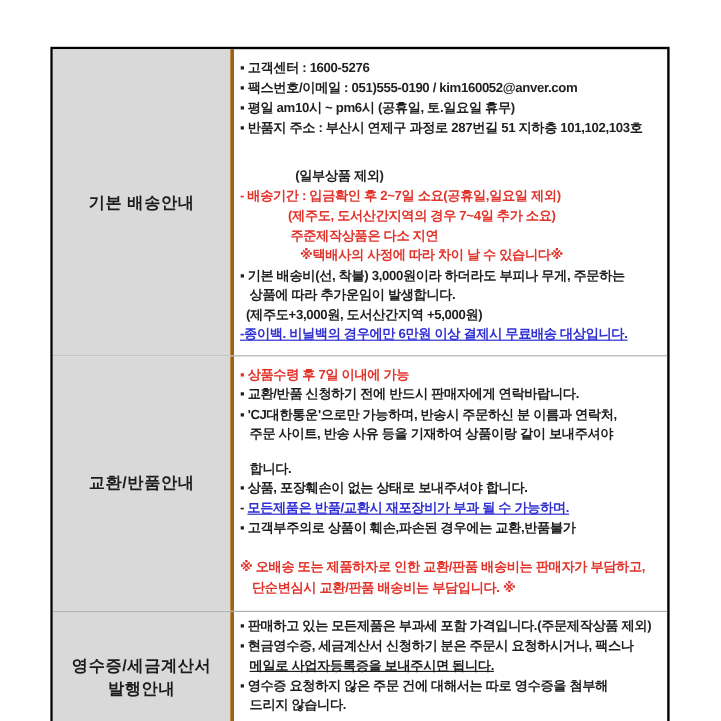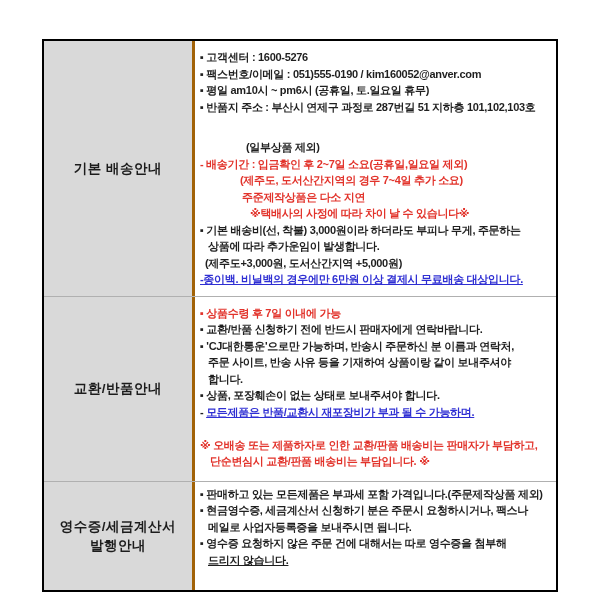--- a/index.html
+++ b/index.html
@@ -61,34 +61,35 @@
       </div>
   </div>
 
   <div class="trow">
     <div class="hcell">교환/반품안내</div>
     <div class="ccell">
         <div class="line red"><span>▪ 상품수령 후 7일 이내에 가능</span></div>
         <div class="line"><span>▪ 교환/반품 신청하기 전에 반드시 판매자에게 연락바랍니다.</span></div>
         <div class="line"><span>▪ 'CJ대한통운'으로만 가능하며, 반송시 주문하신 분 이름과 연락처,</span></div>
         <div class="line" style="padding-left: 8px;"><span>주문 사이트, 반송 사유 등을 기재하여 상품이랑 같이 보내주셔야</span></div>
-        <div class="line" style="padding-left: 8px;"><span>합니다.</span></div>
+        <div class="line" style="padding-left: 8px; margin-top: 12px;"><span>합니다.</span></div>
         <div class="line"><span>▪ 상품, 포장훼손이 없는 상태로 보내주셔야 합니다.</span></div>
         <div class="line"><span>- </span><span class="seg-blue-underline">모든제품은 반품/교환시 재포장비가 부과 될 수 가능하며.</span></div>
+        <div class="line"><span>▪ 고객부주의로 상품이 훼손,파손된 경우에는 교환,반품불가</span></div>
         <div class="line"><span>&nbsp;</span></div>
         <div class="line red"><span>※ 오배송 또는 제품하자로 인한 교환/판품 배송비는 판매자가 부담하고,</span></div>
         <div class="line red" style="padding-left: 10px;"><span>단순변심시 교환/판품 배송비는 부담입니다. ※</span></div>
       </div>
   </div>
 
   <div class="trow">
     <div class="hcell">영수증/세금계산서
 발행안내</div>
     <div class="ccell">
         <div class="line"><span>▪ 판매하고 있는 모든제품은 </span><span class="seg-strong">부과세 포함</span><span> 가격입니다.</span><span class="seg-strong">(주문제작상품 제외)</span></div>
         <div class="line"><span>▪ 현금영수증, 세금계산서 신청하기 분은 주문시 요청하시거나, 팩스나</span></div>
-        <div class="line" style="padding-left: 8px;"><span>메일로 사업자등록증을 보내주시면 됩니다.</span></div>
+        <div class="line" style="padding-left: 8px; text-decoration: underline;"><span>메일로 사업자등록증을 보내주시면 됩니다.</span></div>
         <div class="line"><span>▪ 영수증 요청하지 않은 주문 건에 대해서는 따로 영수증을 첨부해</span></div>
-        <div class="line" style="padding-left: 8px; text-decoration: underline;"><span>드리지 않습니다.</span></div>
+        <div class="line" style="padding-left: 8px;"><span>드리지 않습니다.</span></div>
       </div>
   </div>
 
 </div>
 
 </body></html>

